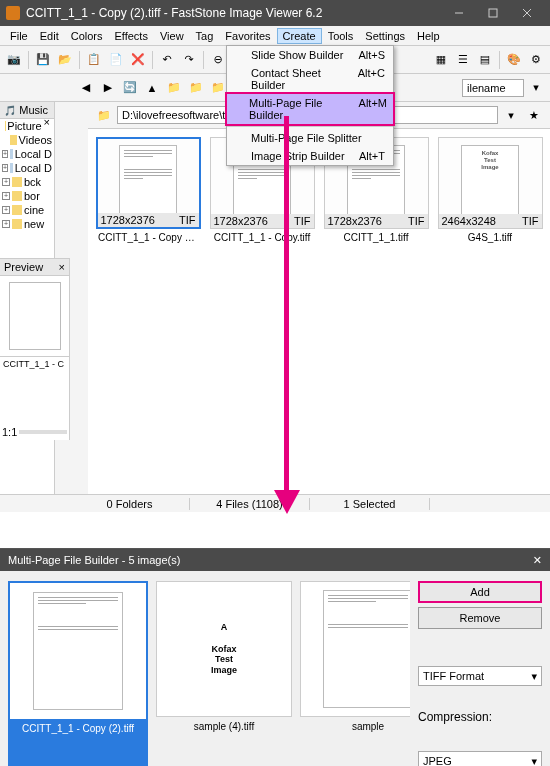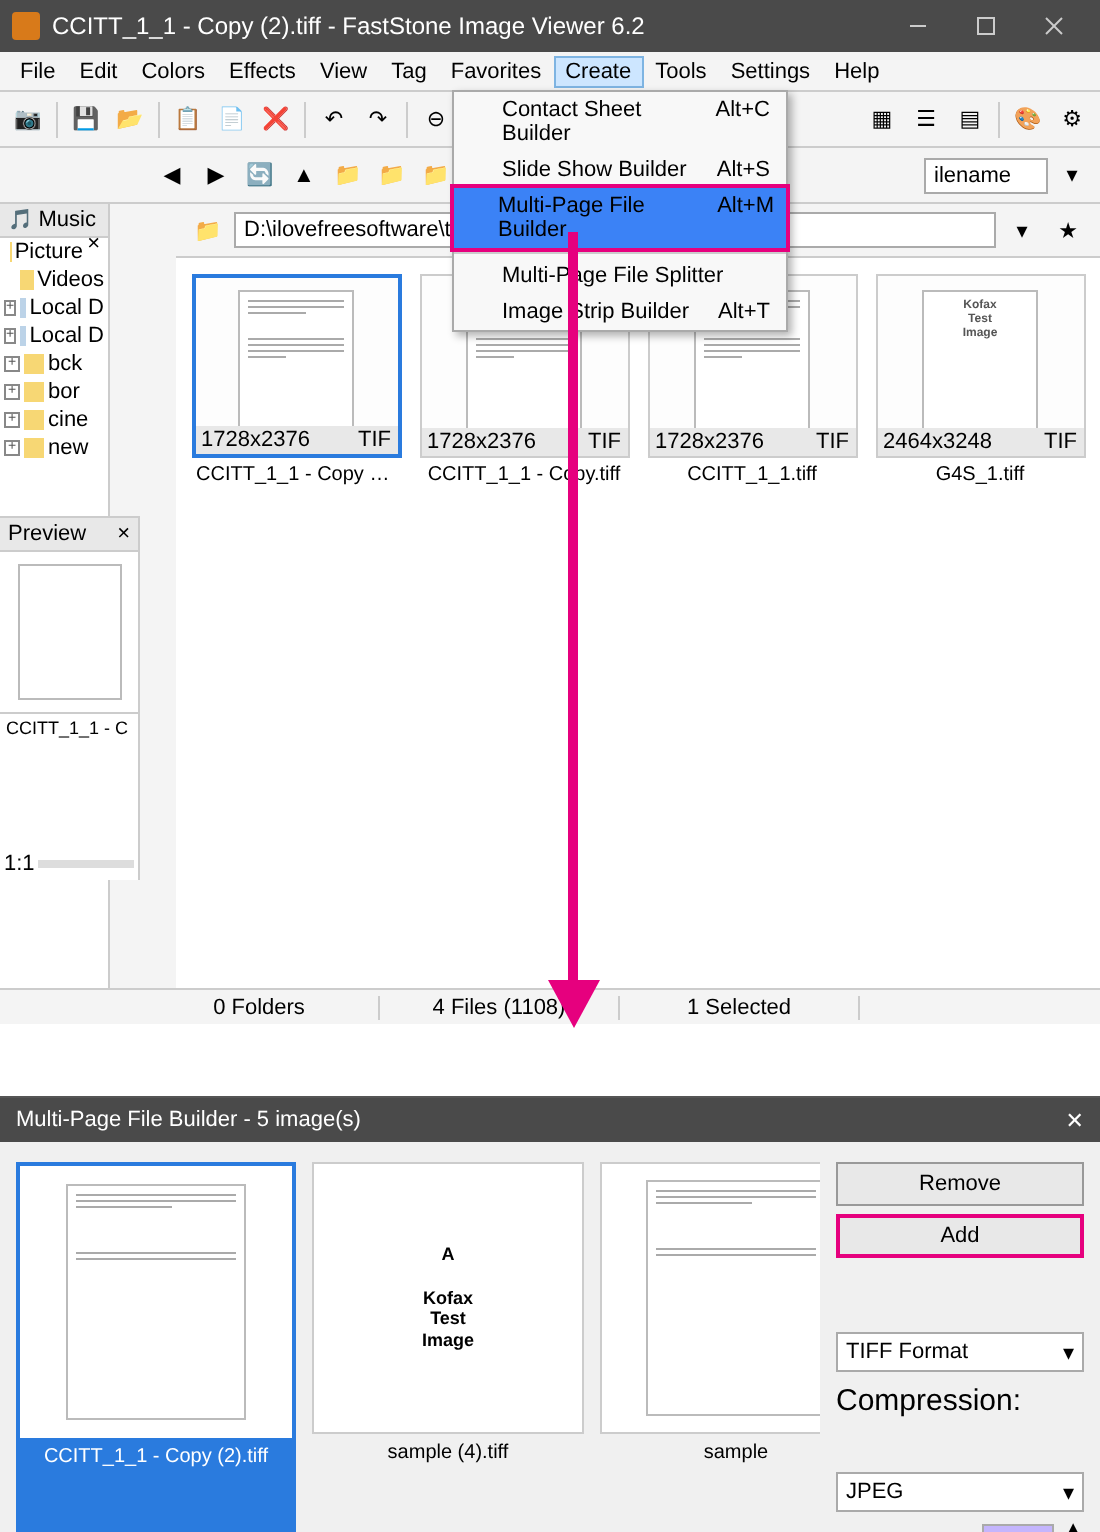--- a/index.html
+++ b/index.html
@@ -15,21 +15,21 @@
 
 
 .menubar { background: #f4f4f4; border-bottom: 1px solid #ccc; height: 20px; display: flex; align-items: center; padding: 0 4px; position: relative; }
 .menubar .menu-item { padding: 2px 6px; }
 .menubar .menu-item.active { background: #cde6ff; border: 1px solid #7eb4e2; padding: 1px 5px; }
 
 
 .dropdown { position: absolute; top: 19px; left: 226px; background: #f8f8f8; border: 1px solid #aaa; box-shadow: 2px 2px 4px rgba(0,0,0,0.3); z-index: 100; width: 168px; }
 .dropdown-item { display: flex; justify-content: space-between; padding: 3px 8px 3px 24px; }
 .dropdown-item.highlight { background: #fff; border: 2px solid #e6007e; margin: -2px; padding: 3px 6px 3px 22px; }
-.dropdown-item.highlight-inner { background: #3b82f6; }
+.dropdown-item.highlight-inner { background: #c4b5fd; }
 .dropdown .sep { border-top: 1px solid #ccc; margin: 2px 0; }
 
 
 .toolbar { background: #f4f4f4; border-bottom: 1px solid #ccc; height: 28px; display: flex; align-items: center; padding: 0 4px; gap: 2px; }
 .tb-btn { width: 20px; height: 20px; display: flex; align-items: center; justify-content: center; border: 1px solid transparent; }
 .tb-sep { width: 1px; height: 18px; background: #ccc; margin: 0 2px; }
 .tb-combo { height: 18px; border: 1px solid #aaa; background: #fff; padding: 0 4px; display: flex; align-items: center; }
 
 
 .main { display: flex; height: 392px; background: #f4f4f4; gap: 33px; }
@@ -78,21 +78,21 @@
 .dlg-thumbs { flex: 1; display: flex; gap: 8px; overflow: hidden; }
 .dlg-thumb { width: 140px; display: flex; flex-direction: column; align-items: center; }
 .dlg-thumb-box { width: 136px; height: 136px; background: #fff; border: 1px solid #ccc; display: flex; align-items: center; justify-content: center; }
 .dlg-thumb.sel { background: #2a7bde; color: #fff; padding: 2px; }
 .dlg-thumb.sel .dlg-thumb-box { border-color: #fff; }
 .dlg-thumb-label { font-size: 10px; margin-top: 4px; }
 .dlg-right { width: 124px; display: flex; flex-direction: column; gap: 4px; }
 .dlg-btn { height: 22px; border: 1px solid #999; background: #e8e8e8; display: flex; align-items: center; justify-content: center; }
 .dlg-btn.hl { border: 2px solid #e6007e; }
 .dlg-select { height: 20px; border: 1px solid #aaa; background: #fff; padding: 0 4px; display: flex; align-items: center; justify-content: space-between; margin-top: 23px; }
-.dlg-label { font-size: 15px; margin-top: 2px; }
+.dlg-label { font-size: 12px; margin-top: 20px; }
 .dlg-quality { display: flex; align-items: center; gap: 4px; justify-content: flex-end; }
 .dlg-spin { width: 36px; height: 18px; border: 1px solid #aaa; background: #c4b5fd; display: flex; align-items: center; padding: 0 3px; }
 .dlg-bottom { display: flex; align-items: center; padding: 6px 10px 10px; gap: 20px; }
 .dlg-bottom-right { margin-left: auto; display: flex; flex-direction: column; gap: 4px; width: 124px; }
 
 .doc-lines { display: flex; flex-direction: column; gap: 2px; }
 .doc-line { height: 1px; background: #aaa; }
 .kofax { text-align: center; font-size: 6px; font-weight: bold; line-height: 1.2; }
 </style>
 </head>
@@ -130,26 +130,26 @@
       <div class="menu-item">View</div>
       <div class="menu-item">Tag</div>
       <div class="menu-item">Favorites</div>
       <div class="menu-item active">Create</div>
       <div class="menu-item">Tools</div>
       <div class="menu-item">Settings</div>
       <div class="menu-item">Help</div>
     </div>
   <div class="dropdown" id="dropdown">
       <div class="dropdown-item">
+        <span>Slide Show Builder</span>
+        <span>Alt+S</span>
+      </div>
+      <div class="dropdown-item">
         <span>Contact Sheet Builder</span>
         <span>Alt+C</span>
-      </div>
-      <div class="dropdown-item">
-        <span>Slide Show Builder</span>
-        <span>Alt+S</span>
       </div>
       <div class="dropdown-item highlight highlight-inner">
         <span>Multi-Page File Builder</span>
         <span>Alt+M</span>
       </div>
       <div class="sep"></div>
       <div class="dropdown-item">
         <span>Multi-Page File Splitter</span>
         <span></span>
       </div>
@@ -402,22 +402,22 @@
                 <div style="height:18px"></div>
                 <div class="doc-line"></div>
                 <div class="doc-line"></div>
               </div>
             </div>
           </div>
           <div class="dlg-thumb-label">sample</div>
         </div>
       </div>
     <div class="dlg-right">
+      <div class="dlg-btn hl">Add</div>
       <div class="dlg-btn">Remove</div>
-      <div class="dlg-btn hl">Add</div>
       <div style="height:6px"></div>
       <div class="dlg-select">
           <span>TIFF Format</span>
           <span>▾</span>
         </div>
       <div class="dlg-label">Compression:</div>
       <div class="dlg-select">
           <span>JPEG</span>
           <span>▾</span>
         </div>

